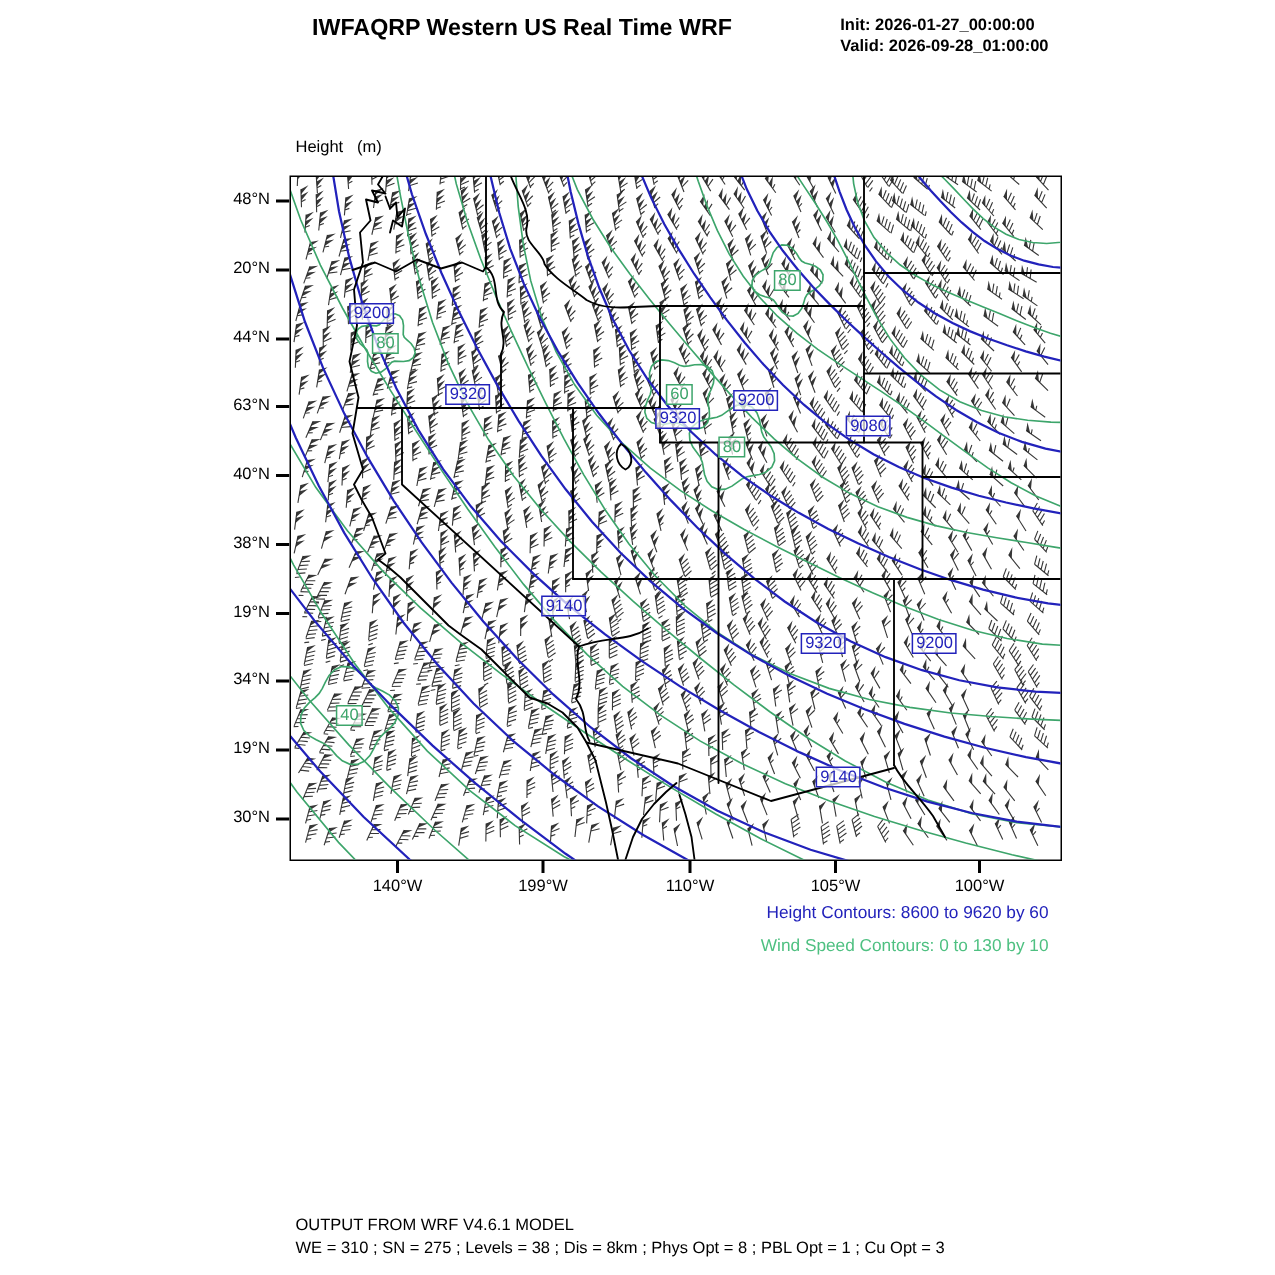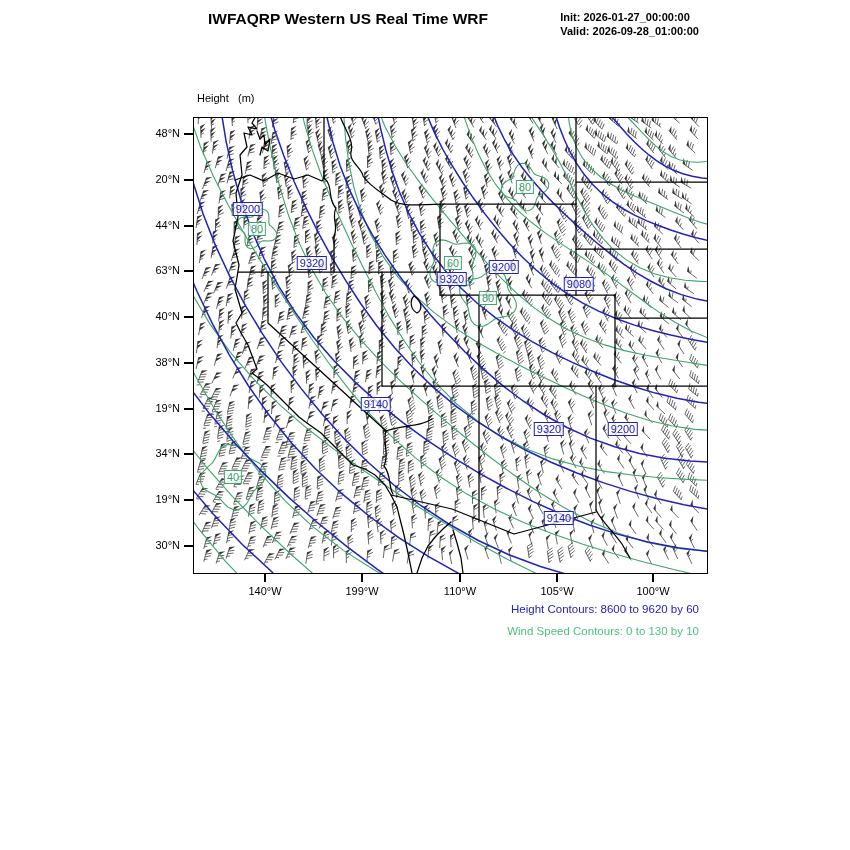--- a/index.html
+++ b/index.html
@@ -163,14 +163,18 @@
         <div class="wlabel" style="left: 331px; top: 69px;">80</div>
         <div class="wlabel" style="left: 259px; top: 145px;">60</div>
         <div class="wlabel" style="left: 294px; top: 180px;">80</div>
         <div class="wlabel" style="left: 39px; top: 359px;">40</div>
       </div>
   </div>
 
   <div id="cap-height" class="abs caption">Height Contours: 8600 to 9620 by 60</div>
   <div id="cap-wind" class="abs caption">Wind Speed Contours: 0 to 130 by 10</div>
 
+  <div id="footer" class="abs">
+    <div>OUTPUT FROM WRF V4.6.1 MODEL</div>
+    <div>WE = 310 ; SN = 275 ; Levels = 38 ; Dis = 8km ; Phys Opt = 8 ; PBL Opt = 1 ; Cu Opt = 3</div>
+  </div>
 
 </div>
 
 </body></html>

